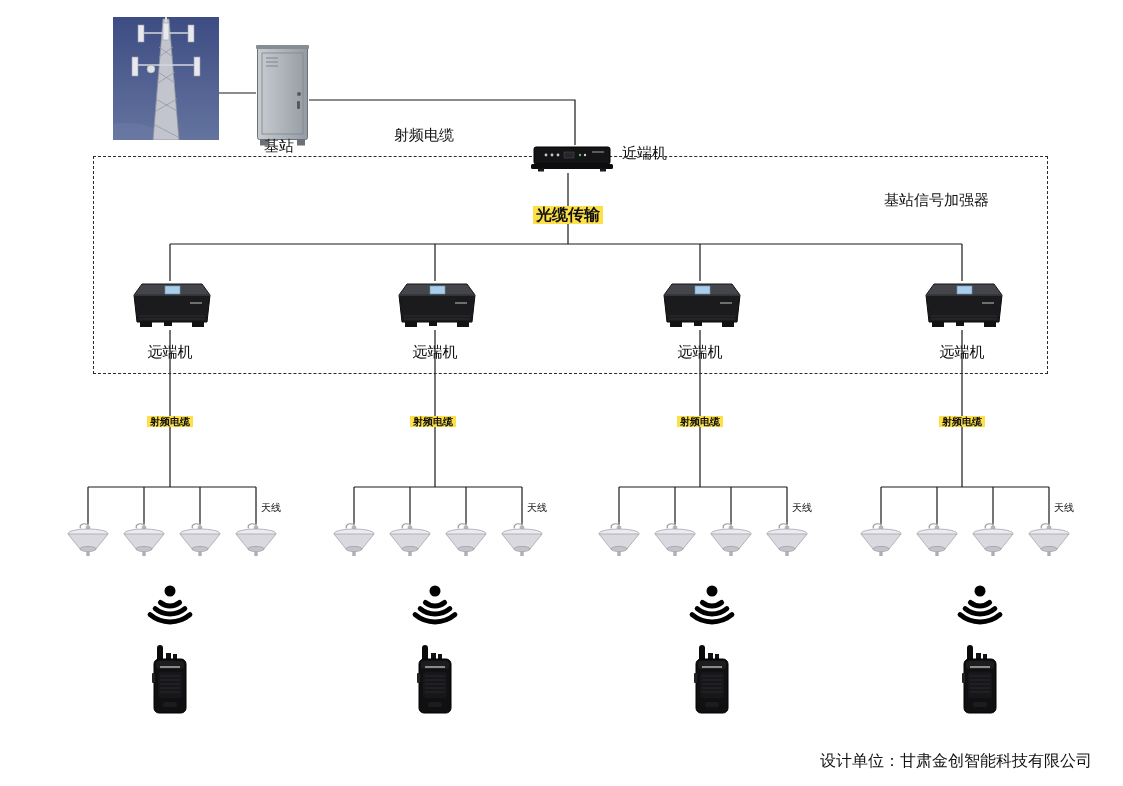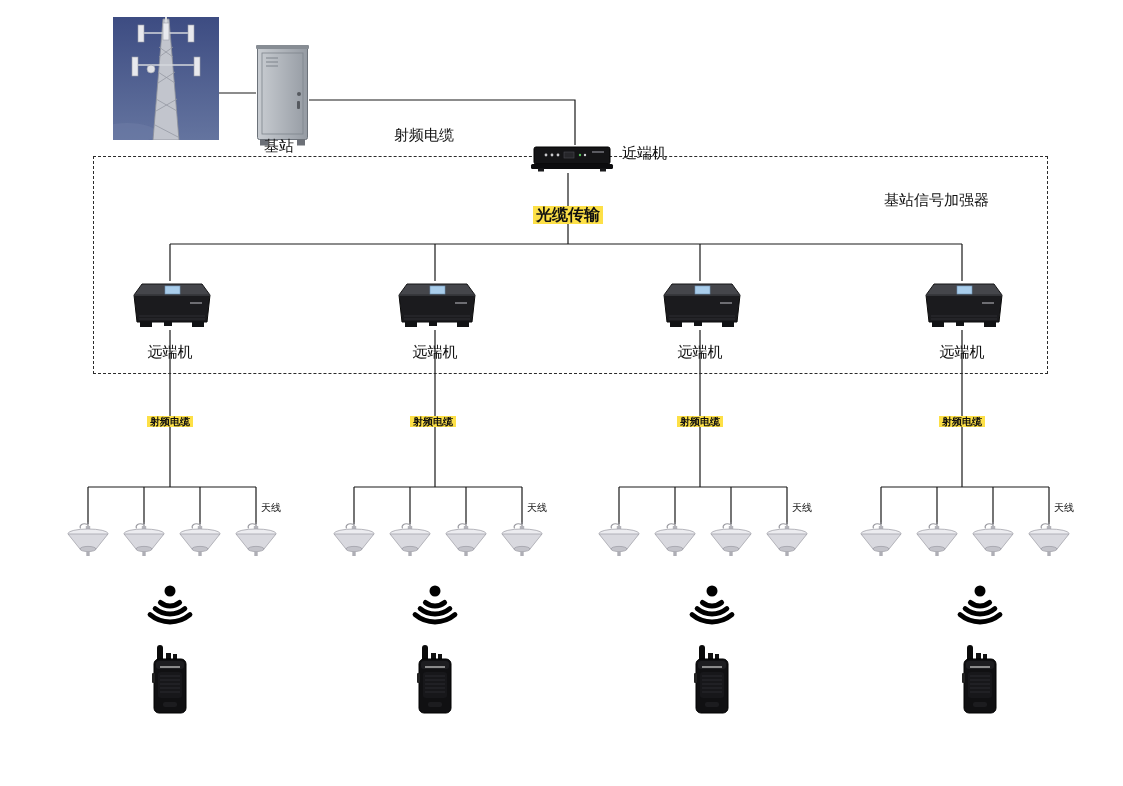--- a/index.html
+++ b/index.html
@@ -252,14 +252,15 @@
   <svg class="pic" style="left:417px;top:645px;width:36px;height:72px" viewBox="0 0 36 72">
       <use href="#sym-radio"></use>
     </svg>
   <svg class="pic" style="left:694px;top:645px;width:36px;height:72px" viewBox="0 0 36 72">
       <use href="#sym-radio"></use>
     </svg>
   <svg class="pic" style="left:962px;top:645px;width:36px;height:72px" viewBox="0 0 36 72">
       <use href="#sym-radio"></use>
     </svg>
 
+  <div class="footer">设计单位：甘肃金创智能科技有限公司</div>
 
 </div>
 
 </body></html>

